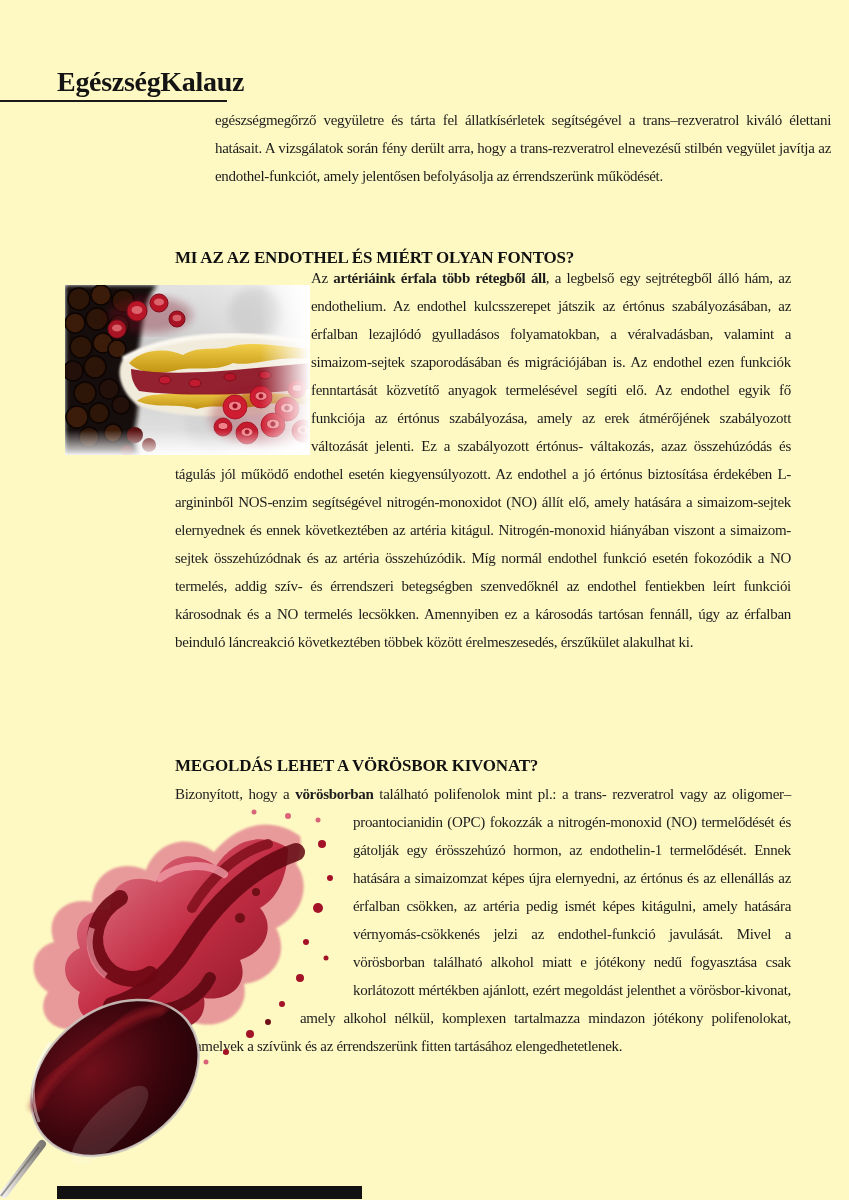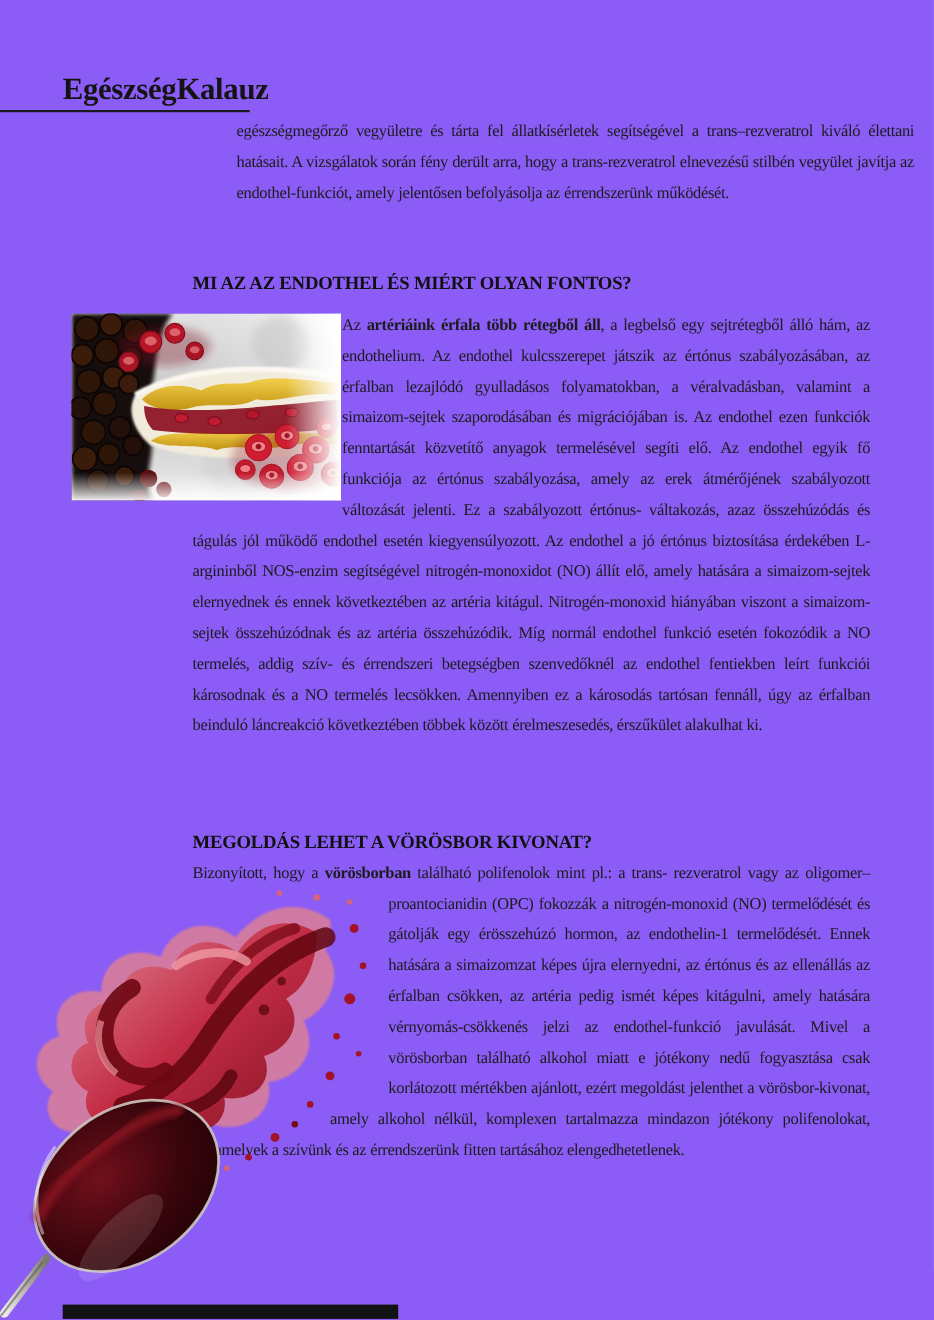--- a/index.html
+++ b/index.html
@@ -1,38 +1,38 @@
 <!DOCTYPE html>
 <html><head>
 <meta charset="utf-8">
 <style>
   html,body{margin:0;padding:0;background:#e9e9e9;}
   .page{
-    position:relative;width:849px;height:1200px;margin:0 auto;background:#8b5cf6;
+    position:relative;width:849px;height:1200px;margin:0 auto;background:#fef9c3;
     font-family:"Liberation Serif","DejaVu Serif",serif;color:#1b1b1b;overflow:hidden;
   }
   .brand{
     position:absolute;left:57px;top:66px;font-size:28px;font-weight:700;
     letter-spacing:-0.3px;color:#141414;
   }
   .brand-underline{
     position:absolute;left:0;top:100px;width:227px;height:2px;background:#1a1a1a;
   }
   .body-text{
     position:absolute;width:616px;font-size:15px;line-height:28px;
     letter-spacing:-0.3px;text-align:justify;color:#1c1c1c;
   }
   .intro{left:175px;top:106px;margin-left:40px;}
   .heading{
     position:absolute;left:175px;font-size:17px;font-weight:700;
     letter-spacing:-0.2px;color:#111;white-space:nowrap;
   }
   .heading-endothel{top:248px;}
   .heading-wine{top:756px;}
-  .para-endothel{left:175px;top:282px;}
+  .para-endothel{left:175px;top:264px;}
   .para-wine{left:175px;top:780px;}
   .seg-bold{font-weight:700;}
   .artery-spacer{float:left;width:136px;height:196px;}
   .wine-spacer{
     float:left;width:180px;height:280px;
     shape-outside:polygon(0 28px,178px 28px,178px 224px,125px 224px,125px 252px,20px 252px,20px 280px,0 280px);
   }
   .artery-img{position:absolute;left:65px;top:285px;width:245px;height:170px;}
   .wine-img{position:absolute;left:0;top:808px;width:340px;height:390px;}
   .footer-url{

